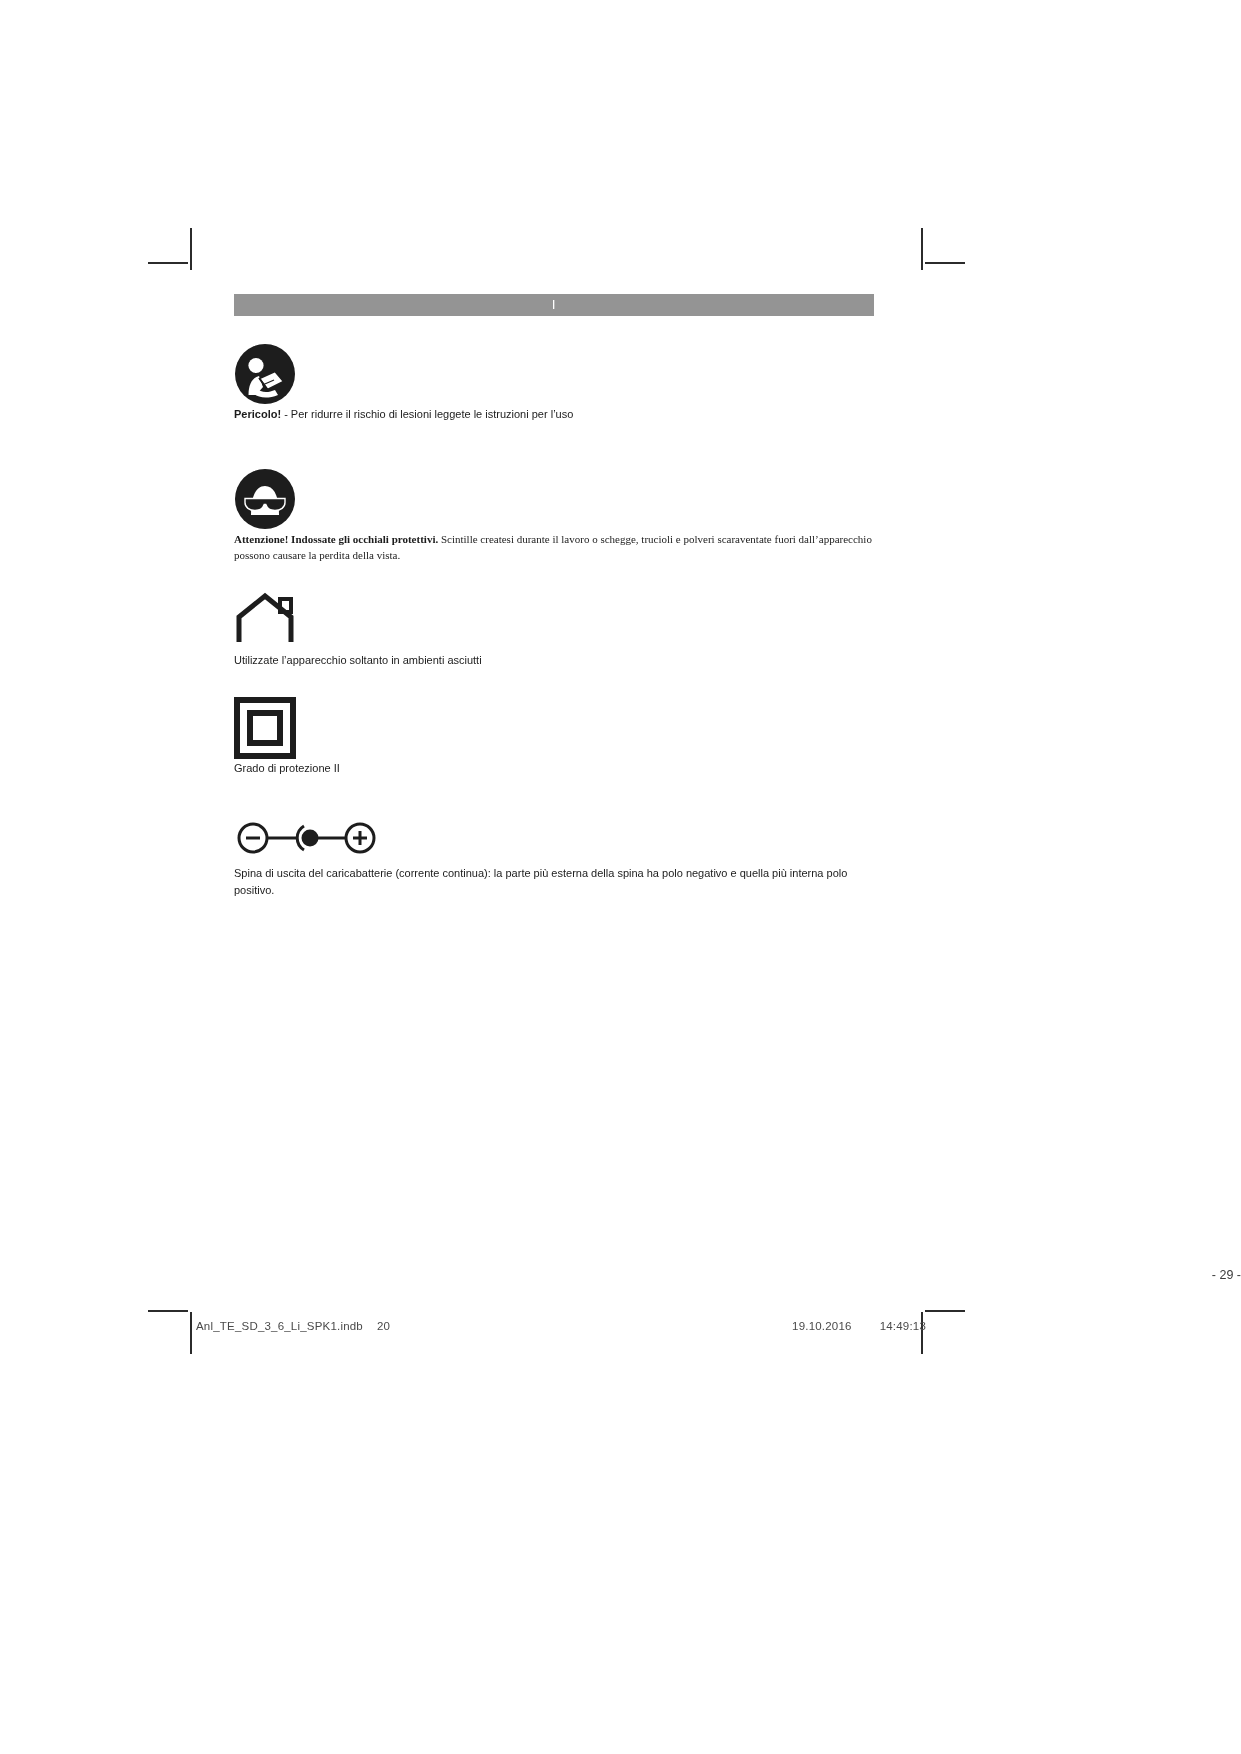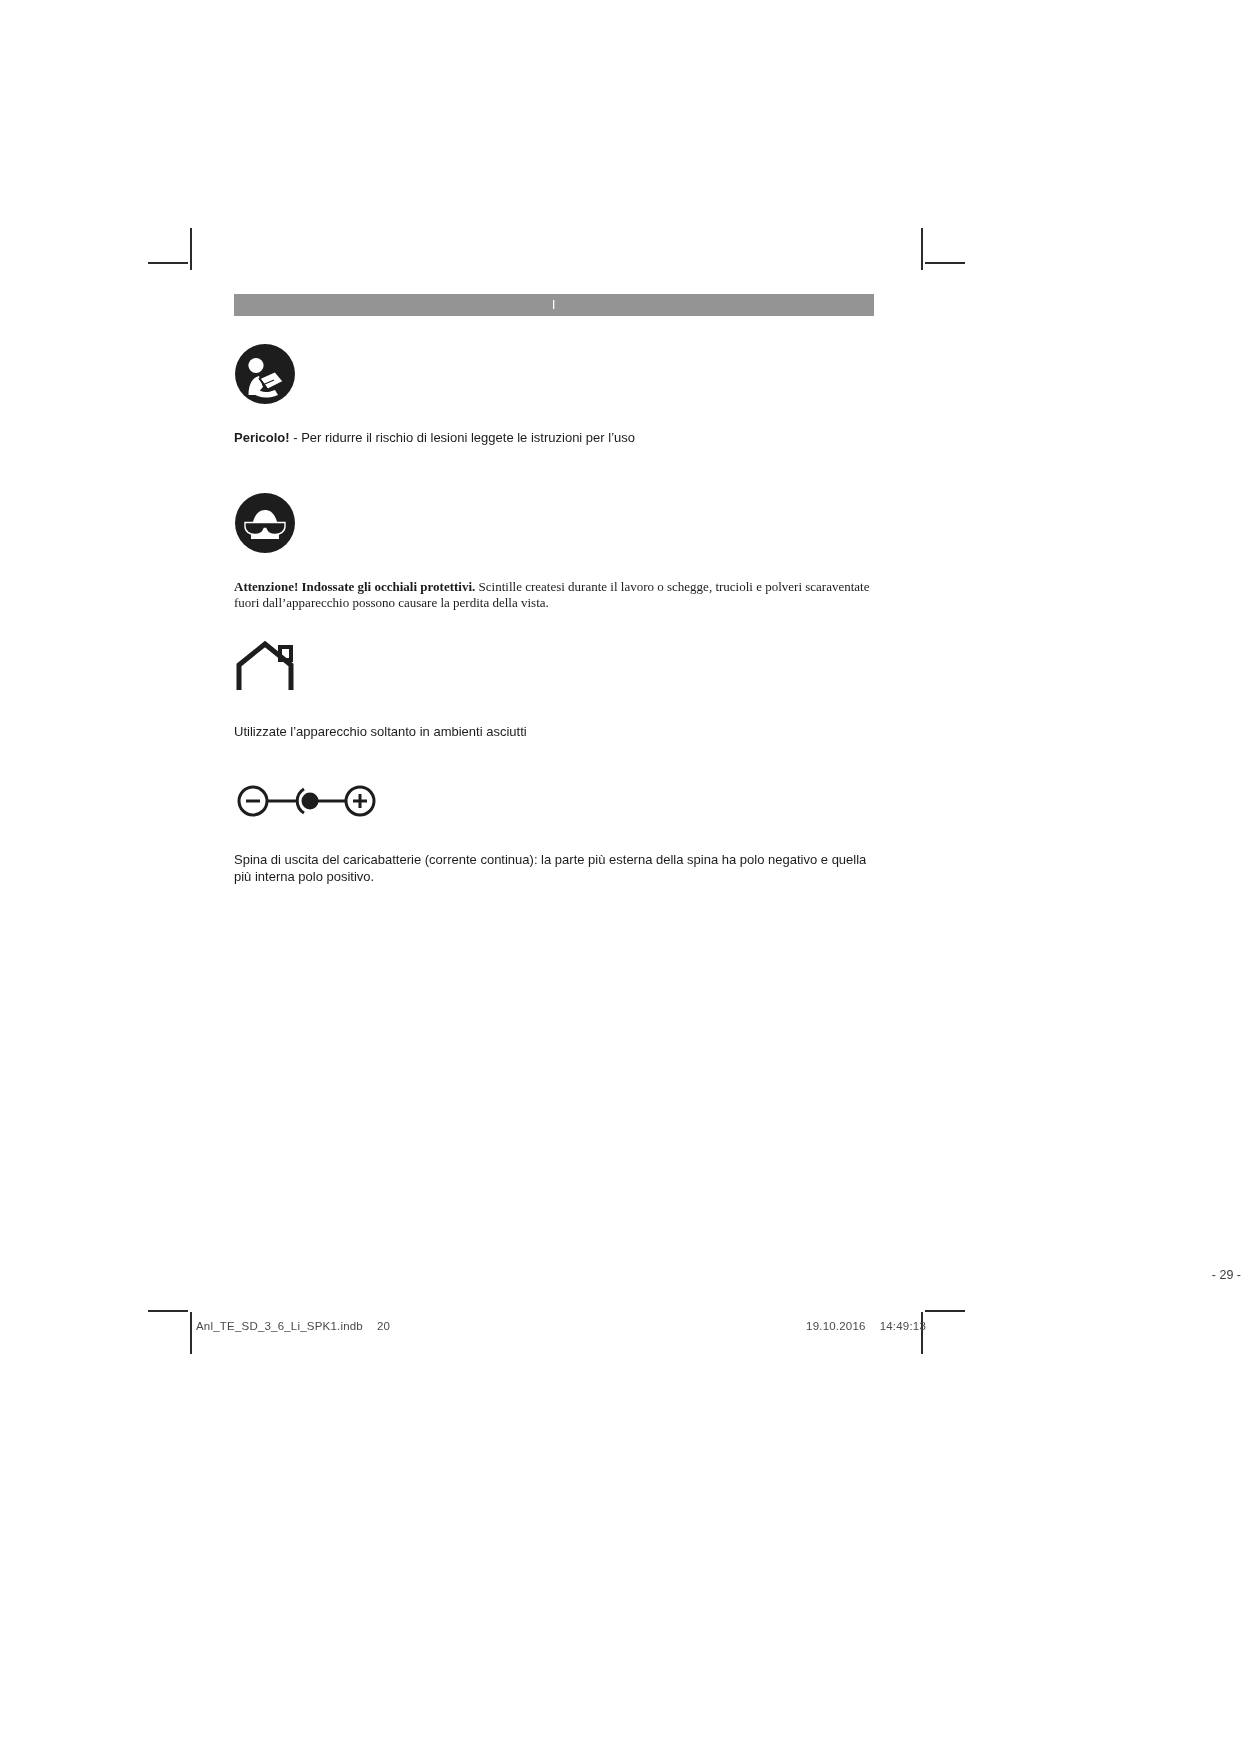--- a/index.html
+++ b/index.html
@@ -46,25 +46,24 @@
   }
 
   
   .sym-block { margin-top: 0; }
   .sym-icon-wrap {
     height: 64px;
     display: flex;
     align-items: center;
   }
   .sym-text {
-    font-size: 13px;
+    font-size: 11px;
     line-height: 16.6px;
     color: #1c1c1c;
     max-width: 640px;
-    margin-top: 24px;
   }
   .sym-text b { font-weight: 700; }
 
   .block-1 { margin-top: 26px; }
   .block-2 { margin-top: 42px; }
   .block-3 { margin-top: 44px; font-family: Liberation Serif, serif; }
   .block-4 { margin-top: 24px; }
   .block-5 { margin-top: 28px; }
   .block-6 { margin-top: 34px; }
 
@@ -86,21 +85,21 @@
     left: 196px;
     width: 730px;
     display: flex;
     justify-content: space-between;
     align-items: baseline;
     font-size: 11.5px;
     color: #4a4a4a;
     letter-spacing: 0.2px;
   }
   .footer-left { display: flex; gap: 14px; }
-  .footer-right { display: flex; gap: 14px; }
+  .footer-right { display: flex; gap: 28px; }
 </style>
 </head>
 <body>
 
 <div class="crop-mark cm-v" style="left:190px; top:228px;"></div>
 <div class="crop-mark cm-h" style="left:148px; top:262px;"></div>
 <div class="crop-mark cm-v" style="left:921px; top:228px;"></div>
 <div class="crop-mark cm-h" style="left:925px; top:262px;"></div>
 <div class="crop-mark cm-h" style="left:148px; top:1310px;"></div>
 <div class="crop-mark cm-v" style="left:190px; top:1312px;"></div>
@@ -147,20 +146,31 @@
       <svg width="70" height="56" viewBox="0 0 70 56">
         <path d="M5 50 L5 25 L31 4 L57 25 L57 50" fill="none" stroke="#1d1d1d" stroke-width="5" stroke-linejoin="miter"></path>
         <rect x="46" y="7" width="11" height="13" fill="none" stroke="#1d1d1d" stroke-width="4"></rect>
       </svg>
     </div>
     <div class="sym-text">
       <span>Utilizzate l’apparecchio soltanto in ambienti asciutti</span>
     </div>
   </div>
 
+  <div class="sym-block block-5">
+    <div class="sym-icon-wrap">
+      <svg width="66" height="62" viewBox="0 0 66 62">
+        <rect x="3" y="3" width="56" height="56" fill="none" stroke="#1d1d1d" stroke-width="6"></rect>
+        <rect x="16" y="16" width="30" height="30" fill="none" stroke="#1d1d1d" stroke-width="6"></rect>
+      </svg>
+    </div>
+    <div class="sym-text">
+      <span>Grado di protezione II</span>
+    </div>
+  </div>
 
   <div class="sym-block block-6">
     <div class="sym-icon-wrap" style="height:54px;">
       <svg width="146" height="40" viewBox="0 0 146 40">
         <circle cx="19" cy="20" r="14" fill="none" stroke="#1d1d1d" stroke-width="3"></circle>
         <line x1="12" y1="20" x2="26" y2="20" stroke="#1d1d1d" stroke-width="3"></line>
         <line x1="33" y1="20" x2="62" y2="20" stroke="#1d1d1d" stroke-width="3"></line>
         <path d="M70 8 A14 14 0 0 0 70 32" fill="none" stroke="#1d1d1d" stroke-width="3"></path>
         <circle cx="76" cy="20" r="8.5" fill="#1d1d1d"></circle>
         <line x1="84" y1="20" x2="111" y2="20" stroke="#1d1d1d" stroke-width="3"></line>

